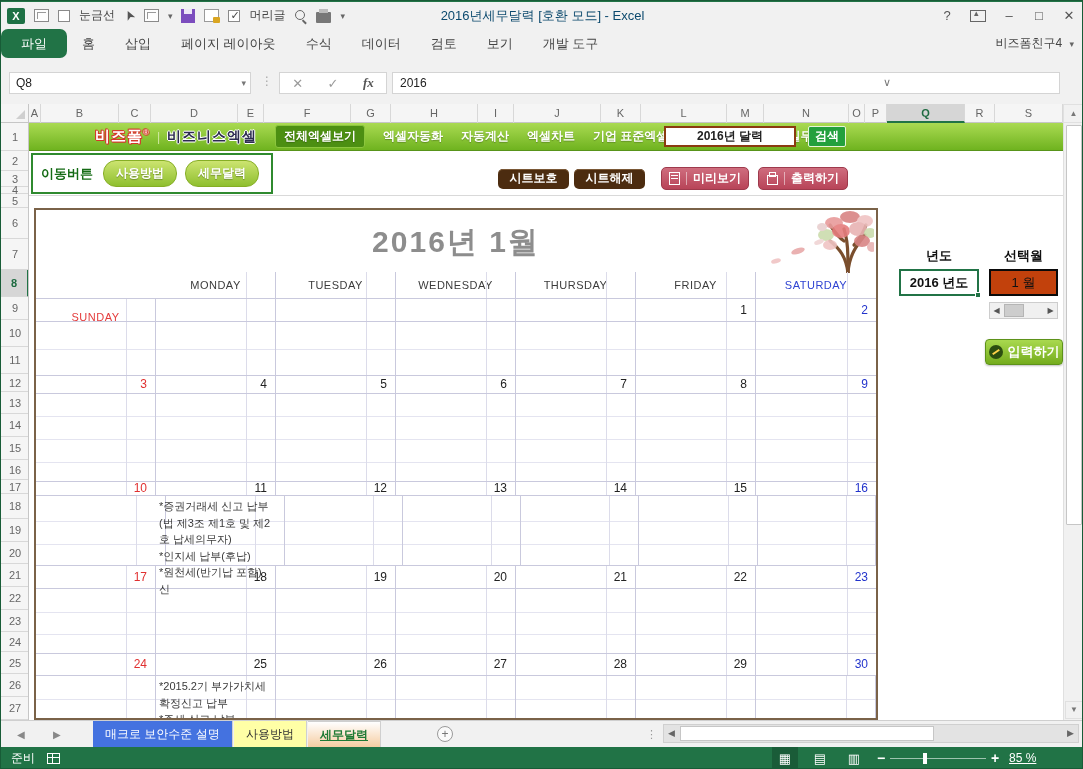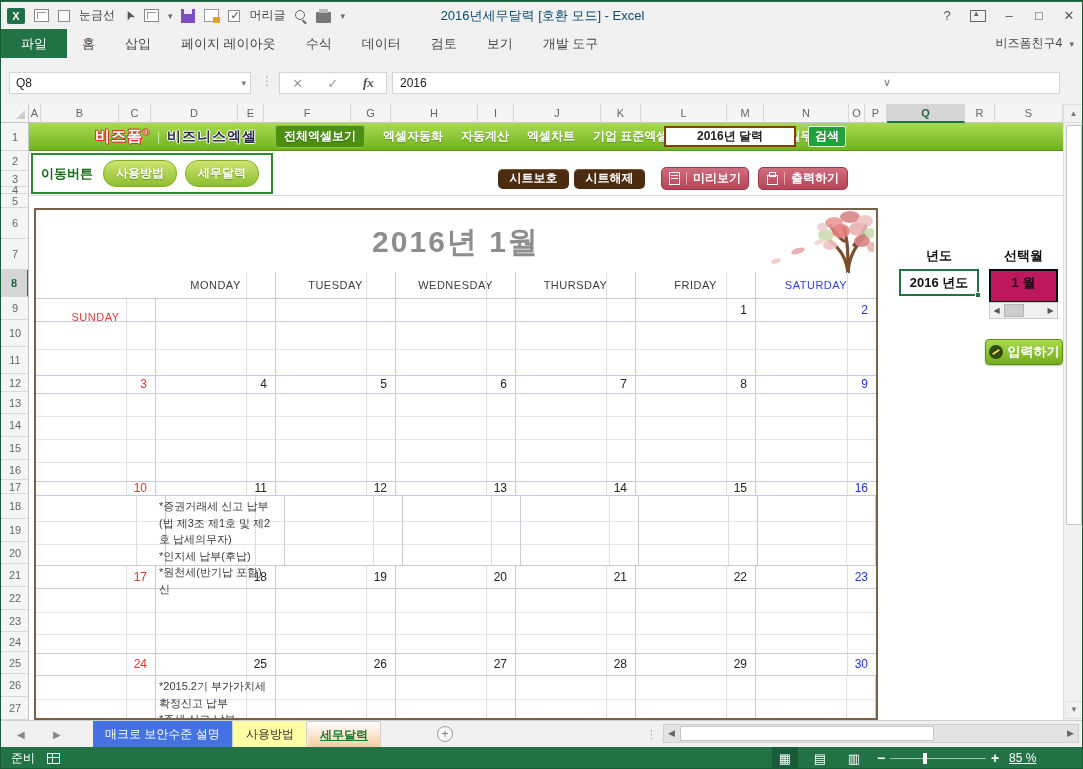--- a/index.html
+++ b/index.html
@@ -28,21 +28,21 @@
   .print-ic:before { content:""; position:absolute; left:3px; top:-3px; width:9px; height:4px; background:#bbb; }
   .drop { color:#666; font-size:9px; }
   .title-text { position:absolute; left:0; right:0; text-align:center; color:#0c4a6e; font-size:13px; pointer-events:none; }
   .win-btns { position:absolute; right:0; top:0; height:28px; display:flex; align-items:center; }
   .win-btn { width:30px; height:26px; text-align:center; line-height:26px; color:#555; font-size:13px; }
   .ribbon-opt { width:16px; height:12px; border:1px solid #666; position:relative; margin:0 8px; }
   .ribbon-opt:before { content:"▴"; position:absolute; left:3px; top:-3px; font-size:9px; color:#666; }
 
   
   .ribbon { position:absolute; left:0; top:28px; width:1083px; height:29px; background:#f1f1f1; display:flex; align-items:stretch; }
-  .rtab { padding:0 15px; line-height:29px; color:#444; font-size:13px; }
+  .rtab { padding:0 15px; line-height:29px; color:#444; font-size:13px;border-radius:7px; }
   .rtab.file { background:#217346; color:#fff; padding:0 20px; }
   .account { position:absolute; right:10px; top:0; line-height:29px; color:#444; font-size:12px; }
   .account .drop { margin-left:4px; }
 
   
   .fbar { position:absolute; left:0; top:57px; width:896px; height:46px; background:#f1f1f1; }
   .namebox { position:absolute; left:8px; top:14px; width:242px; height:22px; background:#fff; border:1px solid #d4d4d4; line-height:20px; padding-left:6px; color:#222; }
   .namebox .nb-drop { position:absolute; right:4px; top:0; color:#777; font-size:9px; line-height:20px; }
   .fdots { position:absolute; left:260px; top:16px; color:#aaa; letter-spacing:1px; font-size:12px; }
   .fbtns { position:absolute; left:278px; top:14px; width:108px; height:22px; background:#fff; border:1px solid #d4d4d4; display:flex; align-items:center; justify-content:space-around; }
@@ -106,21 +106,21 @@
   .date-cell { font-size:12px; color:#222; text-align:right; padding-right:8px; }
   .date-row .date-cell:first-child { color:#e03030; }
   .date-row .date-cell:last-child { color:#2233cc; }
   .hline { position:absolute; left:0; right:0; height:1px; background:#e4e4f0; }
   .cal-note { position:absolute; top:2px; width:116px; font-size:11px; line-height:16.5px; color:#3a3a3a; white-space:pre-wrap; z-index:3; background:transparent; }
 
   
   .sp-label { position:absolute; text-align:center; font-size:13px; color:#111; font-weight:bold; }
   .year-cell { position:absolute; left:870px; top:146px; width:80px; height:27px; border:2px solid #217346; background:#fff; text-align:center; font-weight:bold; font-size:13px; line-height:23px; color:#111; }
   .fill-handle { position:absolute; right:-4px; bottom:-4px; width:6px; height:6px; background:#217346; border:1px solid #fff; }
-  .month-cell { position:absolute; left:960px; top:146px; width:69px; height:34px; border:2px solid #0a0a0a; background:#be185d; text-align:center; font-weight:bold; font-size:13px; line-height:23px; color:#111; }
+  .month-cell { position:absolute; left:960px; top:146px; width:69px; height:27px; border:2px solid #0a0a0a; background:#c2410c; text-align:center; font-weight:normal; font-size:13px; line-height:23px; color:#111; }
   .spinner { position:absolute; left:960px; top:179px; width:69px; height:17px; background:#f0f0f0; border:1px solid #cdcdcd; }
   .spin-arrow { position:absolute; top:0; width:13px; height:15px; color:#555; font-size:8px; text-align:center; line-height:15px; }
   .spin-thumb { position:absolute; left:14px; top:1px; width:20px; height:13px; background:#cdcdcd; border:1px solid #b5b5b5; }
   .input-btn { position:absolute; left:956px; top:216px; width:78px; height:26px; border:1px solid #5d921a; border-radius:4px; background:linear-gradient(#a9d94f,#74ac1d); color:#fff; font-weight:bold; font-size:13px; display:flex; align-items:center; justify-content:center; gap:5px; box-shadow:0 1px 2px rgba(0,0,0,.25); }
   .pencil-badge { width:14px; height:14px; border-radius:50%; background:#2c4e10; position:relative; }
   .pencil-badge:before { content:""; position:absolute; left:3px; top:6px; width:8px; height:2px; background:#ffd24a; transform:rotate(-35deg); }
 
   
   .vscroll { position:absolute; left:1062px; top:122px; width:21px; height:597px; background:#f1f1f1; border-left:1px solid #e0e0e0; }
   .vthumb { position:absolute; left:2px; top:2px; width:16px; height:400px; background:#fff; border:1px solid #c6c6c6; border-radius:1px; }

